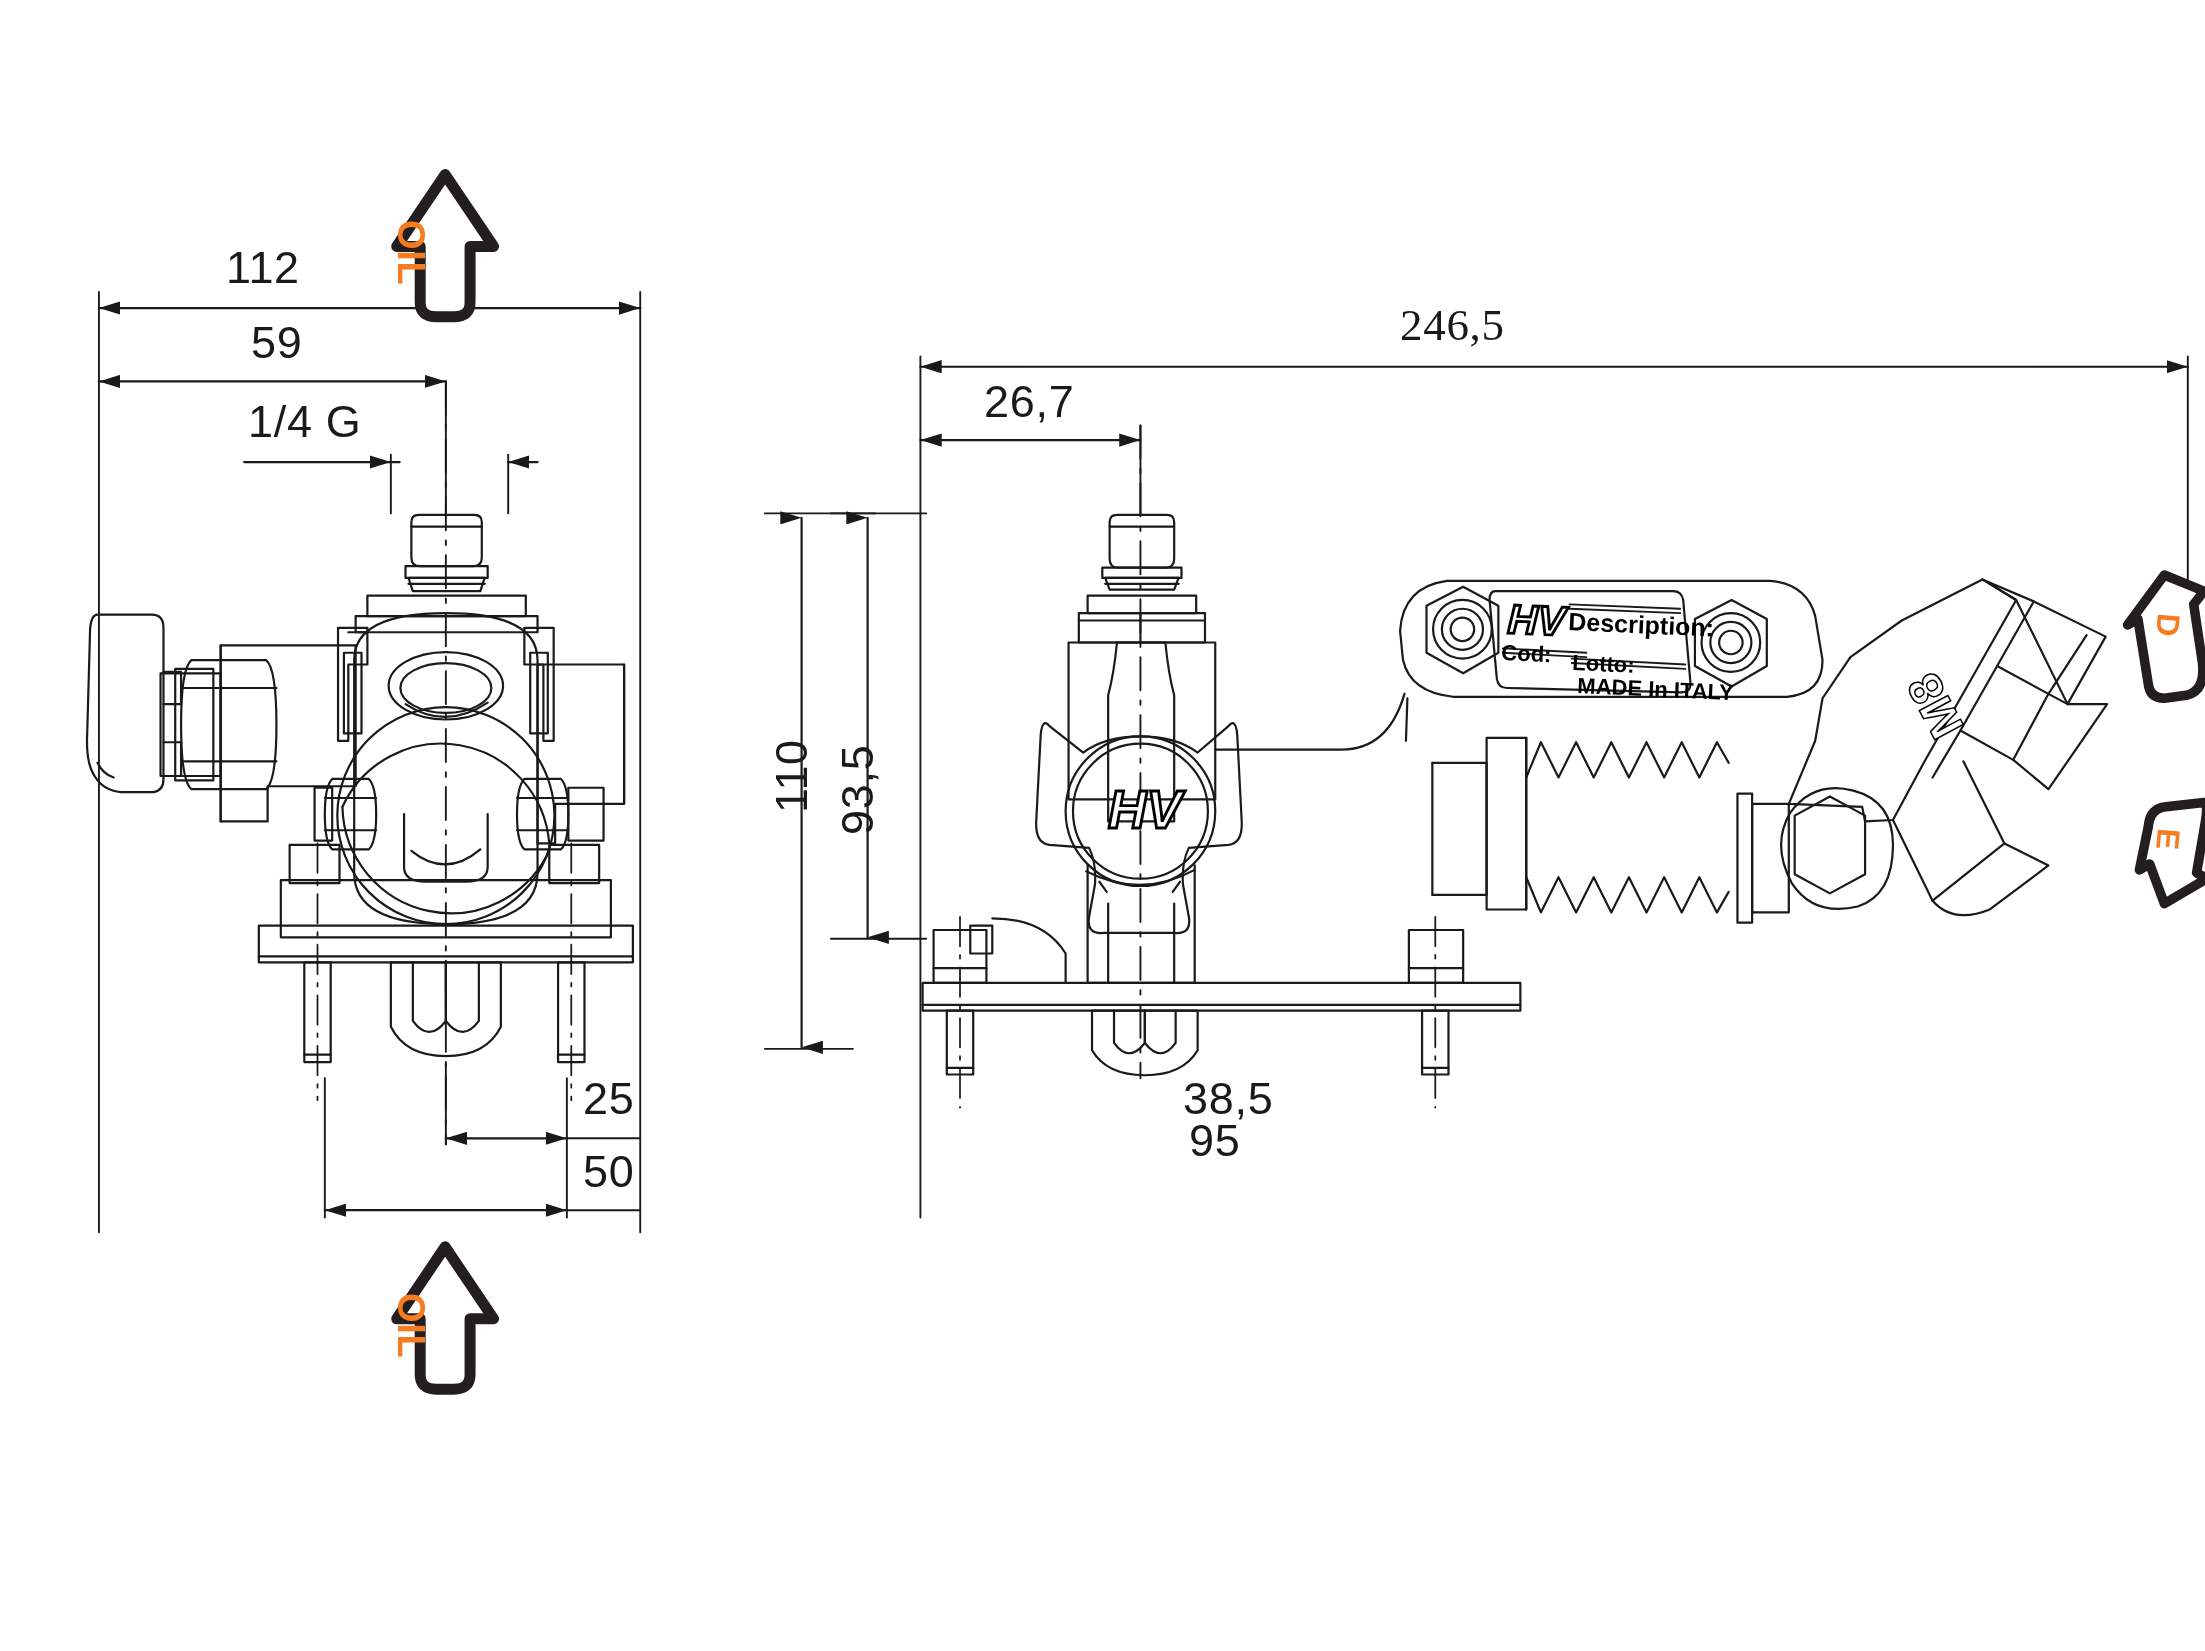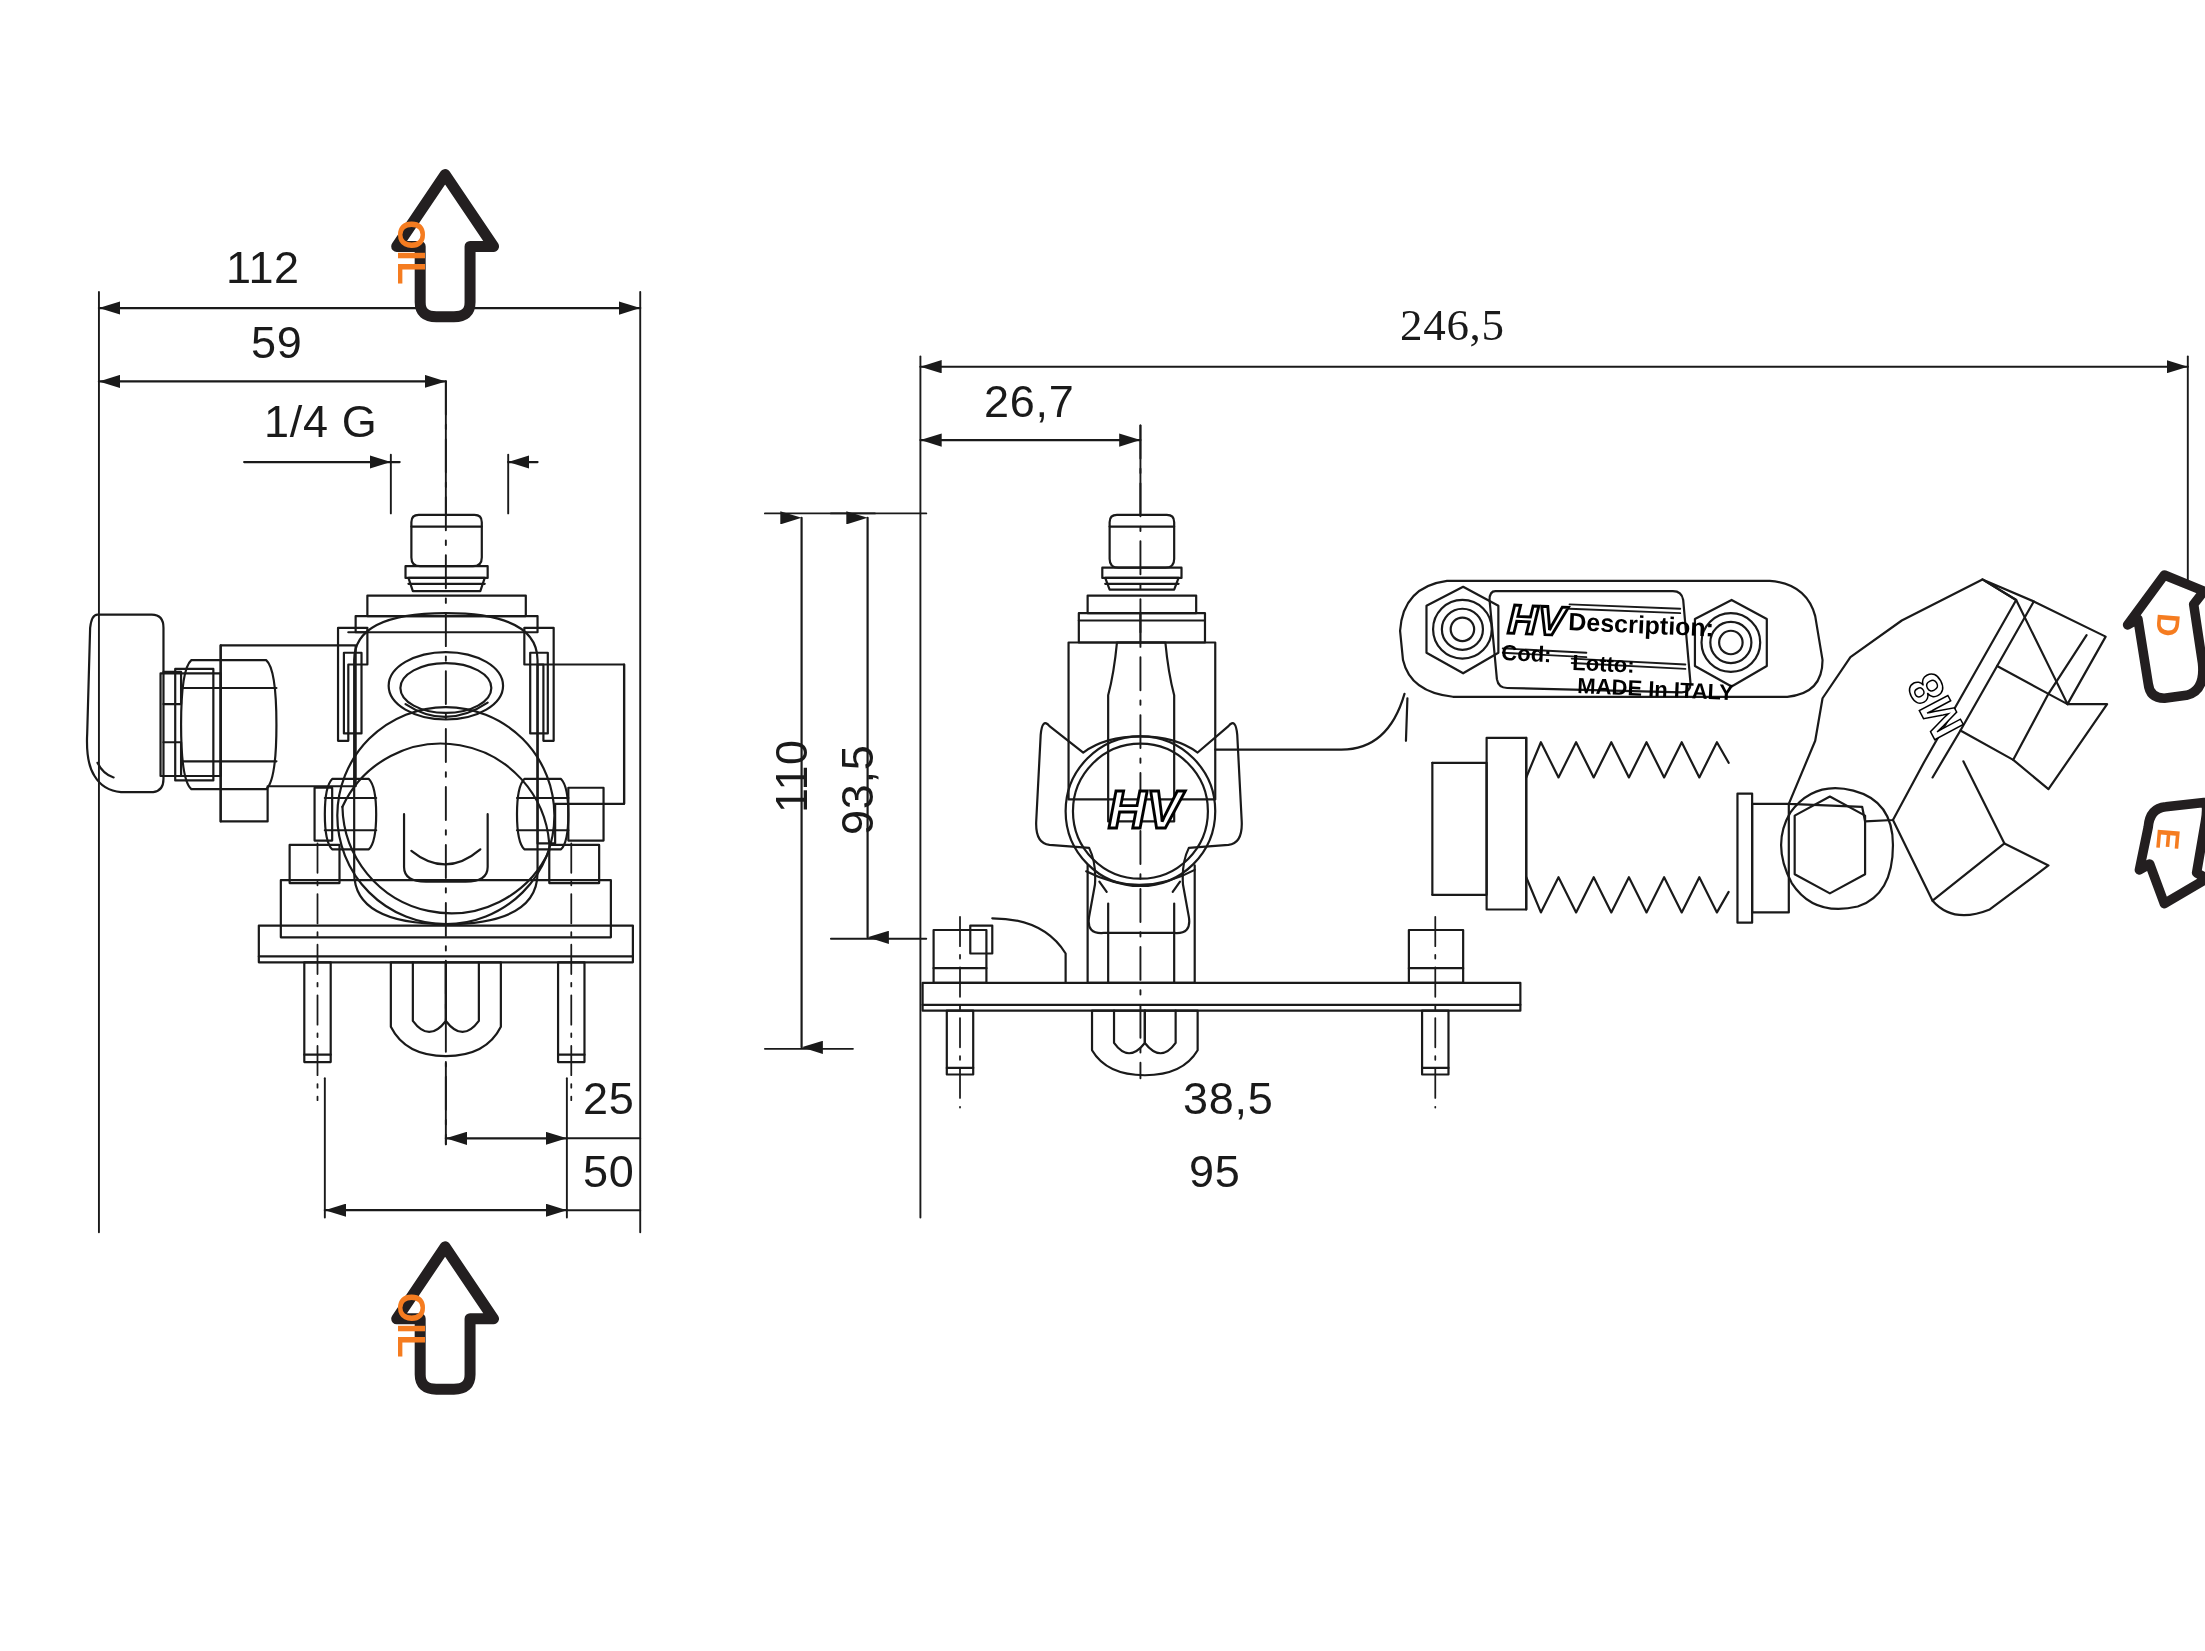--- a/index.html
+++ b/index.html
@@ -325,30 +325,30 @@
     <path d="M2918,784 L2972,806 L2958,824 L2970,904 Q2974,942 2948,948 L2918,952 Q2898,952 2896,932 L2882,844 L2868,852 Z" fill="#ffffff" stroke="#231f20" stroke-width="13" stroke-linejoin="round"></path>
   </g>
 
   <g>
     <path d="M2920,1100 L2972,1094 Q2978,1096 2974,1120 L2962,1190 L2976,1198 L2918,1232 L2898,1178 L2884,1186 L2896,1128 Q2898,1102 2920,1100 Z" fill="#ffffff" stroke="#231f20" stroke-width="13" stroke-linejoin="round"></path>
   </g>
 </svg>
 
 <div class="dimtxt" style="left:202px;top:242px;">112</div>
 <div class="dimtxt" style="left:227px;top:317px;">59</div>
-<div class="dimtxt" style="left:240px;top:396px;">1/4 G</div>
+<div class="dimtxt" style="left:224px;top:396px;">1/4 G</div>
 <div class="dimtxt" style="left:559px;top:1073px;">25</div>
 <div class="dimtxt" style="left:559px;top:1146px;">50</div>
 
 <div class="dimtxt" style="left:1376px;top:299px;font-family:Liberation Serif, serif;">246,5</div>
 <div class="dimtxt" style="left:960px;top:376px;">26,7</div>
 <div class="dimtxt rot" style="left:742px;top:813px;transform:rotate(-90deg);">110</div>
 <div class="dimtxt rot" style="left:808px;top:835px;transform:rotate(-90deg);">93,5</div>
 <div class="dimtxt" style="left:1159px;top:1073px;">38,5</div>
-<div class="dimtxt" style="left:1165px;top:1146px;text-align:center;">95</div>
+<div class="dimtxt" style="left:1165px;top:1115px;text-align:center;">95</div>
 
 <div class="arrowlbl" style="left:408px;top:220px;font-size:38px;transform:rotate(90deg);transform-origin:0 0;letter-spacing:0.7px;">OIL</div>
 <div class="arrowlbl" style="left:408px;top:1293px;font-size:38px;transform:rotate(90deg);transform-origin:0 0;letter-spacing:0.7px;">OIL</div>
 
 <div class="arrowlbl" style="left:2163px;top:615px;font-size:32px;transform:rotate(95deg);transform-origin:0 0;">D</div>
 <div class="arrowlbl" style="left:2163px;top:830px;font-size:32px;transform:rotate(95deg);transform-origin:0 0;">E</div>
 
 <div class="m8txt" style="left:1902px;top:748px;transform:rotate(-118deg);transform-origin:0 0;">M8</div>
 
 <div class="hvtxt" style="left:1084px;top:779px;font-size:53px;">HV</div>

